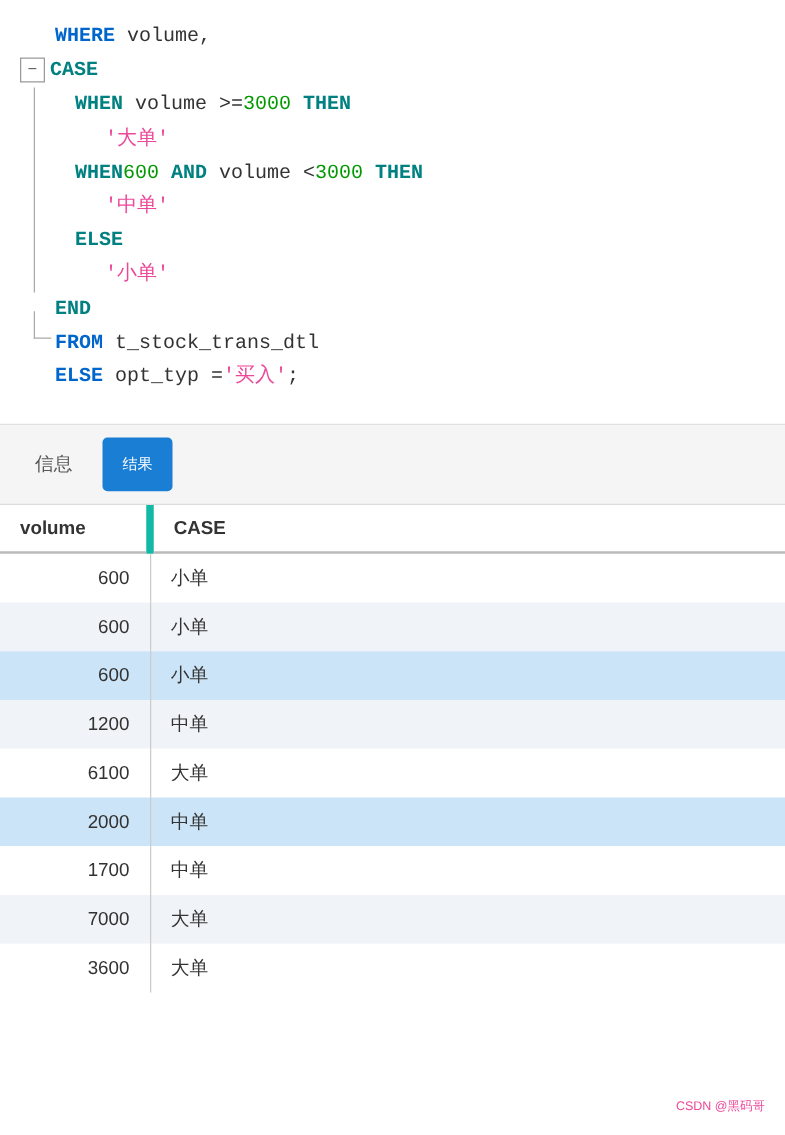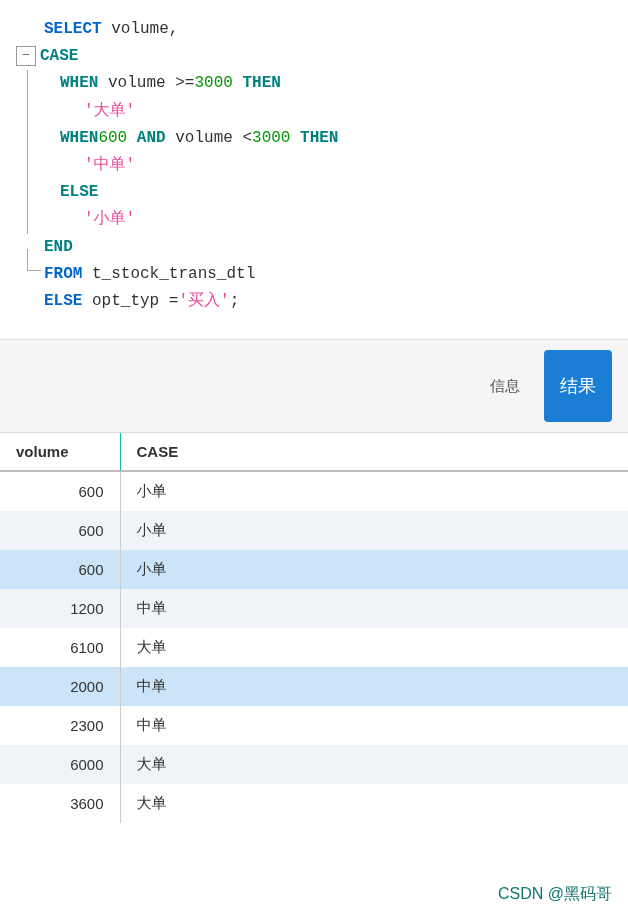--- a/index.html
+++ b/index.html
@@ -56,38 +56,38 @@
     .kw-teal { color: #008080; font-weight: bold; }
     .num-green { color: #009900; }
     .str-red { color: #ec4899; }
     .plain { color: #333; }
 
     
     .toolbar-section {
       background: #f5f5f5;
       padding: 10px 16px;
       display: flex;
-      justify-content: flex-end;
+      justify-content: flex-start;
       align-items: center;
       gap: 12px;
       border-bottom: 1px solid #ddd;
     }
 
     .tab-info {
       font-size: 15px;
       color: #555;
       padding: 6px 12px;
       cursor: pointer;
     }
 
     .tab-result {
-      font-size: 18px;
+      font-size: 12px;
       color: #fff;
       background: #1a7fd4;
-      padding: 24px 16px;
+      padding: 13px 16px;
       border-radius: 4px;
       cursor: pointer;
       font-weight: 500;
     }
 
     
     .results-section {
       background: #fff;
     }
 
@@ -104,21 +104,21 @@
     .results-table th {
       text-align: left;
       padding: 10px 16px;
       font-weight: 600;
       color: #333;
       background: #fff;
     }
 
     .results-table th:first-child {
       width: 120px;
-      border-right: 1px solid #14b8a6;
+      border-right: 6px solid #14b8a6;
       margin-left: 12px;
     }
 
     .results-table td {
       padding: 10px 16px;
       color: #333;
     }
 
     .results-table td:first-child {
       text-align: right;
@@ -134,35 +134,35 @@
       background: #f0f4f8;
     }
 
     
     .results-table tbody tr.highlight {
       background: #cce4f7;
     }
 
     .watermark {
       position: fixed;
-      bottom: 3px;
+      bottom: 16px;
       right: 16px;
-      font-size: 16px;
-      color: #0f766e;
+      font-size: 10px;
+      color: #ec4899;
     }
   </style>
 </head>
 <body>
 
 <div class="code-section">
   <div class="code-block">
 
     <div class="code-line">
       <span style="padding-left:28px;"></span>
-      <span class="kw-blue">SELECT</span>
+      <span class="kw-blue">WHERE</span>
       <span class="plain">&nbsp;volume,</span>
     </div>
 
     <div class="code-line" style="position:relative;">
       <span class="fold-indicator">−</span>
       <span class="kw-teal">CASE</span>
 
     </div>
 
     <div style="position:relative;">
@@ -256,25 +256,25 @@
         </tr>
         <tr>
           <td>6100</td>
           <td>大单</td>
         </tr>
         <tr class="highlight">
           <td>2000</td>
           <td>中单</td>
         </tr>
         <tr>
-          <td>2300</td>
+          <td>1700</td>
           <td>中单</td>
         </tr>
         <tr>
-          <td>6000</td>
+          <td>7000</td>
           <td>大单</td>
         </tr>
         <tr>
           <td>3600</td>
           <td>大单</td>
         </tr>
       </tbody>
   </table>
 </div>
 

